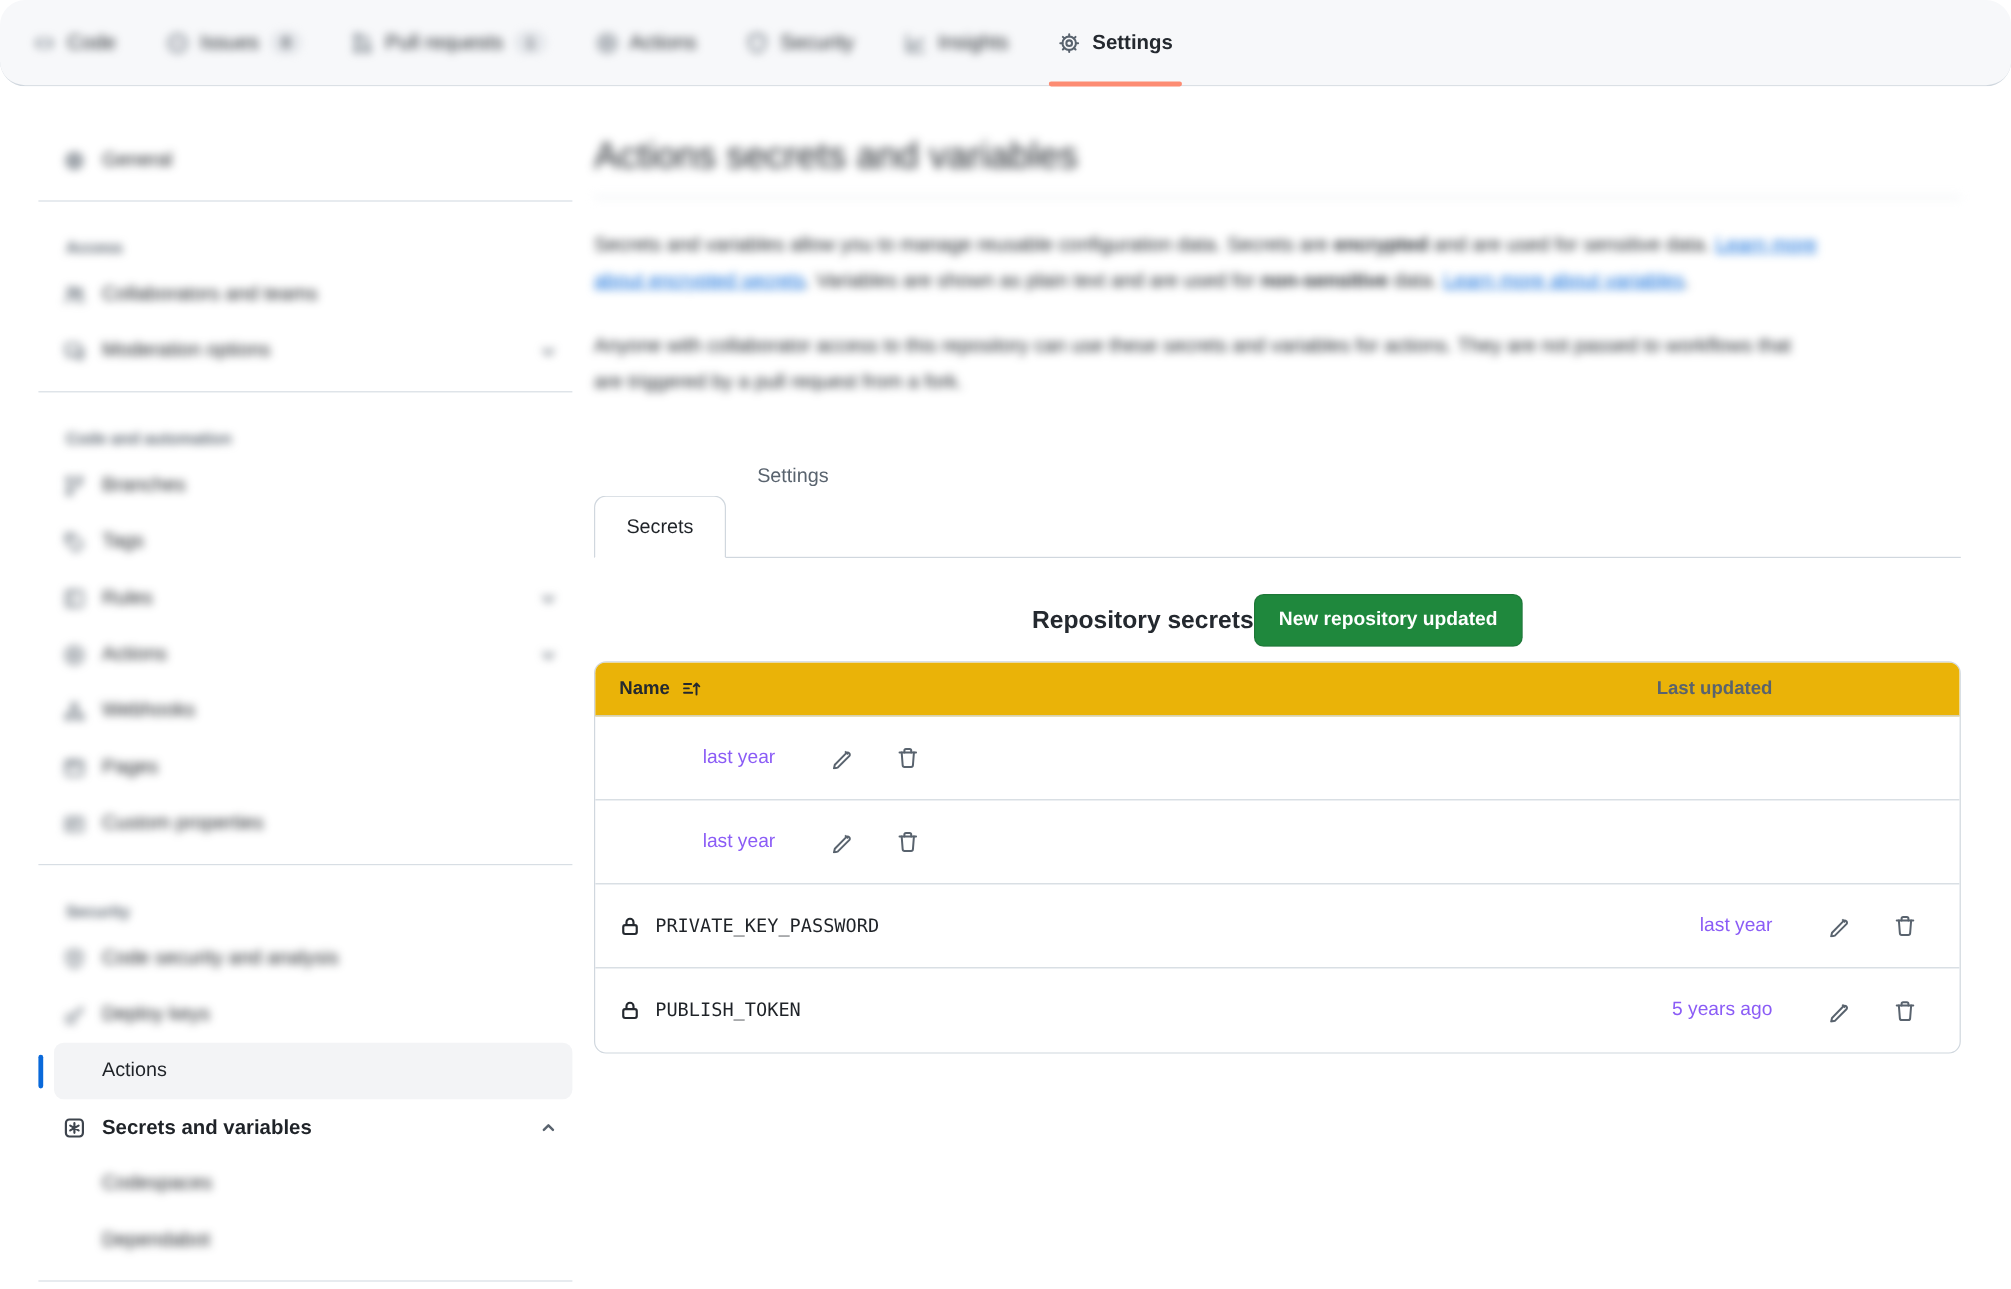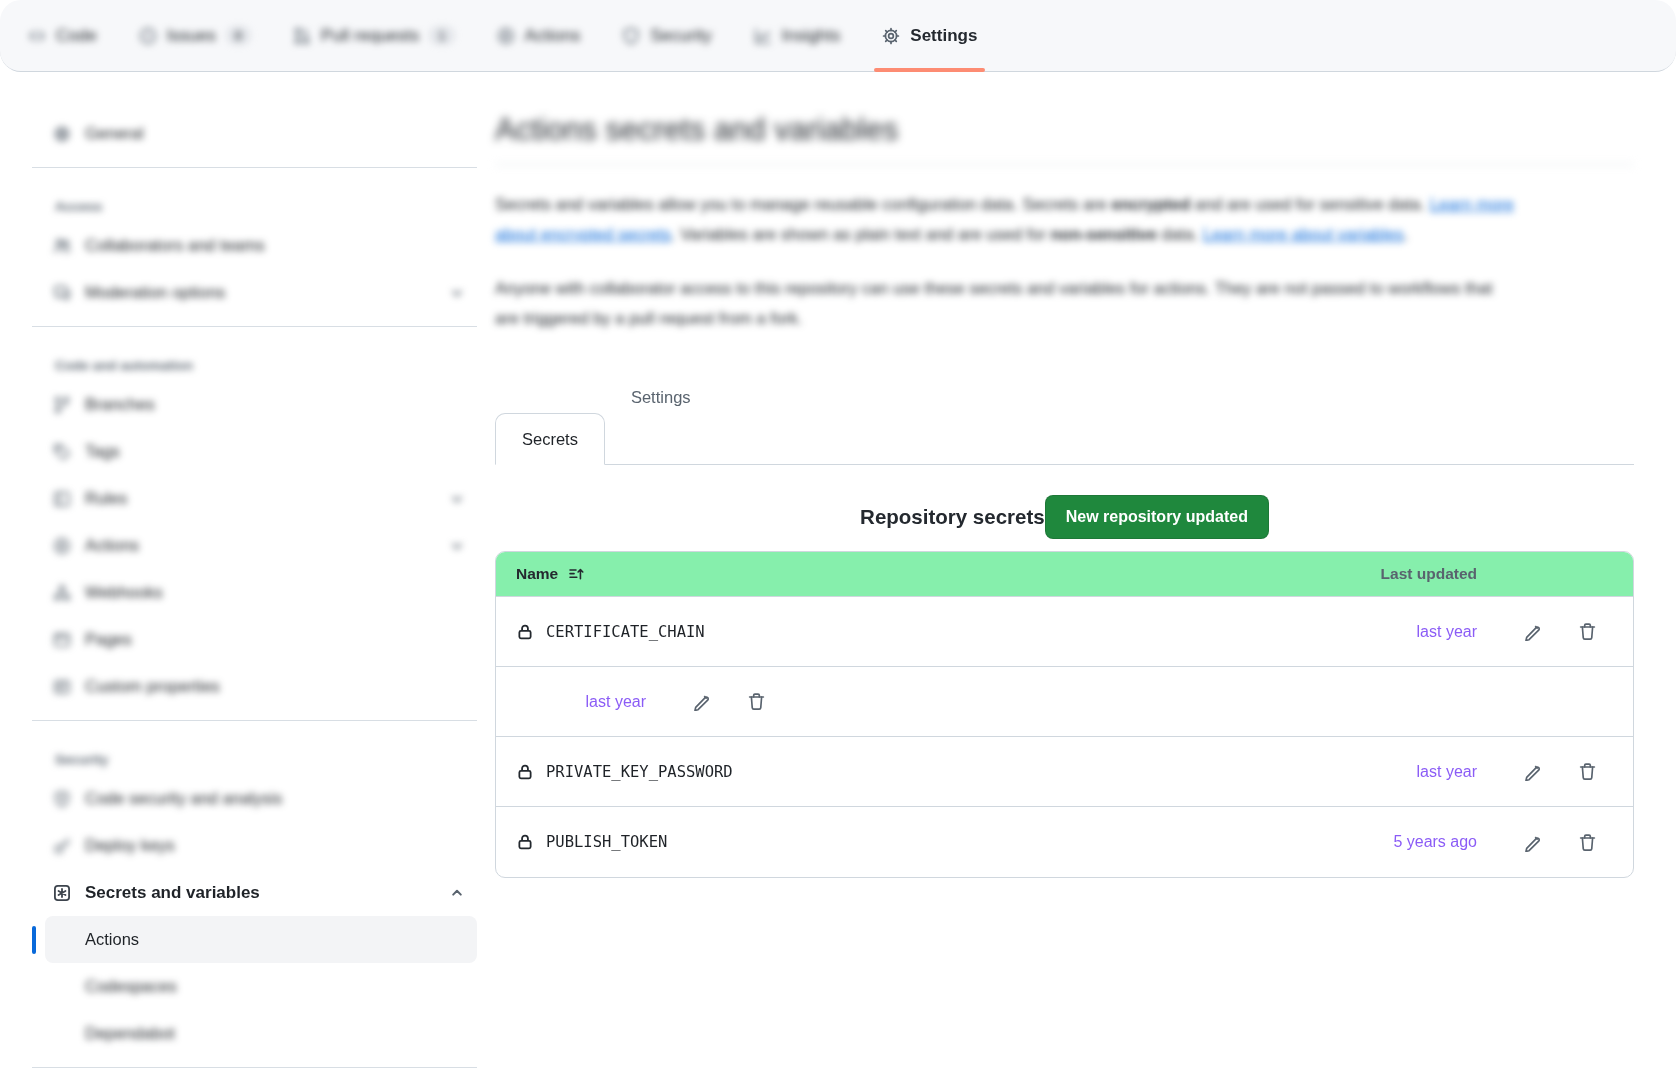--- a/index.html
+++ b/index.html
@@ -87,21 +87,21 @@
   .sec-title { font-size:20.5px; font-weight:700; color:#24292f; }
   .btn-green {
     background:#1f883d; color:#fff; border:1px solid rgba(27,31,36,0.15);
     height:44px; padding:0 20px; border-radius:8px;
     font-size:16px; font-weight:600; display:flex; align-items:center; cursor:pointer;
     font-family:inherit;
   }
 
   .table { margin-top:12px; border:1px solid #d0d7de; border-radius:10px; overflow:hidden; background:#fff; }
   .thead {
-    background:#86efac; height:45px; display:flex; align-items:center;
+    background:#eab308; height:45px; display:flex; align-items:center;
     padding:0 36px 0 20px; border-bottom:1px solid #d0d7de; font-size:15.5px;
   }
   .th-name { flex:1; display:flex; align-items:center; gap:10px; font-weight:700; color:#24292f; cursor:pointer; }
   .th-name .sort { color:#24292f; display:flex; }
   .th-updated { width:130px; text-align:right; font-weight:600; color:#59636e; }
   .th-spacer { width:120px; }
   .trow {
     height:70px; display:flex; align-items:center;
     padding:0 36px 0 20px; border-bottom:1px solid #d0d7de;
   }
@@ -346,37 +346,37 @@
     <div class="srow blur">
       <span class="sicon">
         <svg width="18" height="18" viewBox="0 0 16 16" fill="none" stroke="currentColor" stroke-width="1.5" stroke-linecap="round">
             <circle cx="5.2" cy="10.8" r="3.1"></circle>
             <path d="M7.5 8.5 L13.8 2.2 M11.4 4.6 l1.8 1.8"></path>
           </svg>
       </span>
       <span>Deploy keys</span>
     </div>
 
+    <div class="srow sub active">
+      <span>Actions</span>
+    </div>
+
     <div class="srow bold">
       <span class="sicon">
         <svg width="18" height="18" viewBox="0 0 16 16" fill="none" stroke="currentColor" stroke-width="1.6" stroke-linecap="round">
             <rect x="1.7" y="1.7" width="12.6" height="12.6" rx="2.6"></rect>
             <path d="M8 4.4 v7.2 M4.9 6.2 l6.2 3.6 M11.1 6.2 l-6.2 3.6"></path>
           </svg>
       </span>
       <span>Secrets and variables</span>
       <span class="chev">
         <svg width="16" height="16" viewBox="0 0 16 16" fill="none" stroke="currentColor" stroke-width="2" stroke-linecap="round" stroke-linejoin="round">
             <path d="M4.2 9.6 L8 5.8 11.8 9.6"></path>
           </svg>
       </span>
-    </div>
-
-    <div class="srow sub active">
-      <span>Actions</span>
     </div>
 
     <div class="srow sub blur">
       <span>Codespaces</span>
     </div>
 
     <div class="srow sub blur">
       <span>Dependabot</span>
     </div>
 
@@ -410,29 +410,20 @@
                 <path d="M1.9 3.8 h5.6 M1.9 7.2 h3.8 M1.9 10.6 h6.4"></path>
                 <path d="M11.7 12 V3.4 M9.5 5.6 l2.2-2.2 2.2 2.2"></path>
               </svg>
           </span>
         </div>
         <div class="th-updated">Last updated</div>
         <div class="th-spacer"></div>
       </div>
 
       <div class="trow">
-        <div class="cell-name">
-          <span class="lock">
-            <svg width="18" height="18" viewBox="0 0 16 16" fill="none" stroke="currentColor" stroke-width="1.6">
-                <rect x="3" y="7" width="10" height="6.6" rx="1.4"></rect>
-                <path d="M5.4 7 V4.9 a2.6 2.6 0 0 1 5.2 0 V7"></path>
-              </svg>
-          </span>
-          <span>CERTIFICATE_CHAIN</span>
-        </div>
         <div class="cell-updated">last year</div>
         <div class="row-actions">
           <button class="icon-btn">
             <svg width="19" height="19" viewBox="0 0 16 16" fill="none" stroke="currentColor" stroke-width="1.4" stroke-linejoin="round">
                 <path d="M3.1 12.9 l-0.6 2.6 2.6-0.6 8.1-8.1 a1.4 1.4 0 0 0 0-2 l-0.1-0.1 a1.4 1.4 0 0 0-2 0 Z"></path>
                 <path d="M10.3 3.5 l2.1 2.1"></path>
               </svg>
           </button>
           <button class="icon-btn">
             <svg width="19" height="19" viewBox="0 0 16 16" fill="none" stroke="currentColor" stroke-width="1.4" stroke-linecap="round" stroke-linejoin="round">

